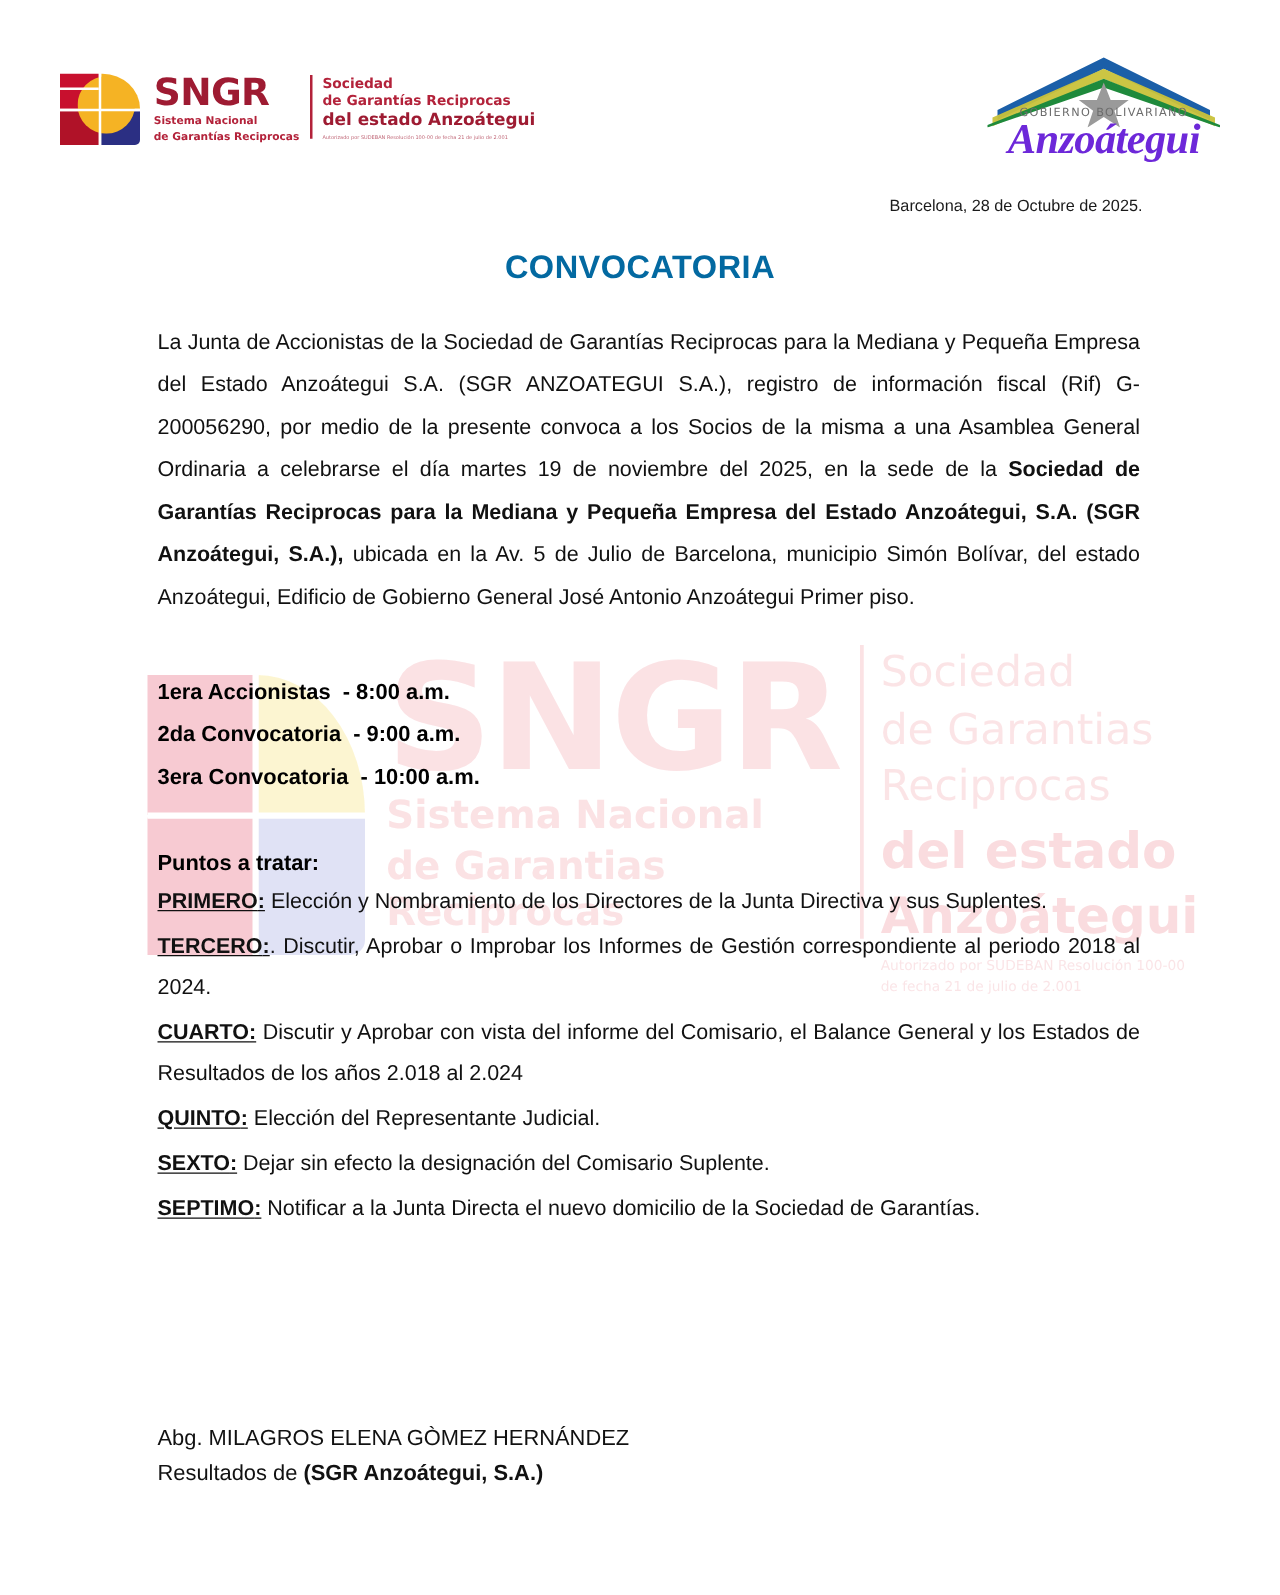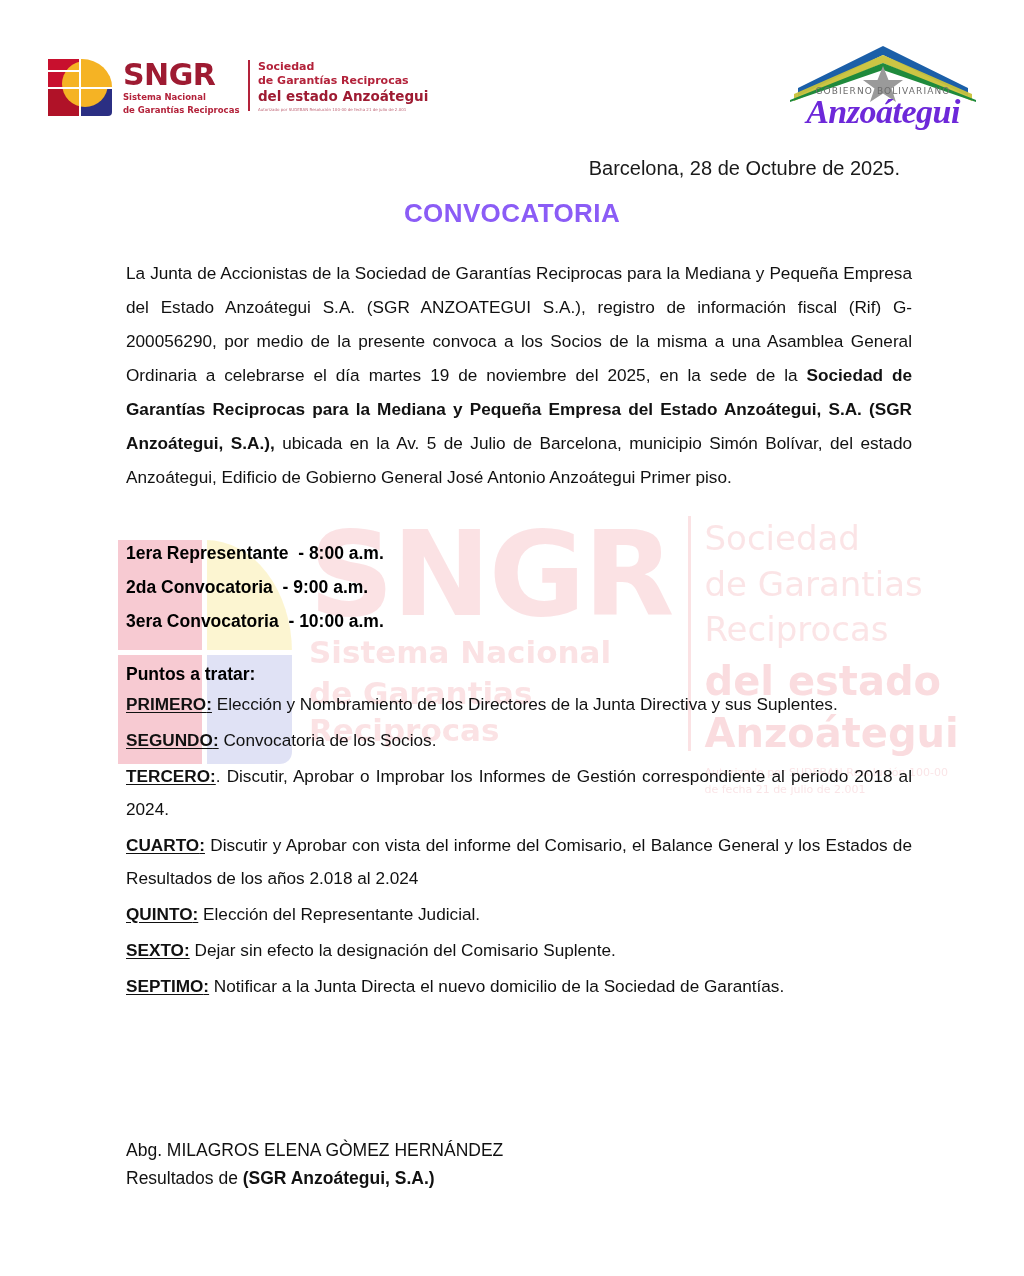--- a/index.html
+++ b/index.html
@@ -164,34 +164,34 @@
     font-size: 34px;
     letter-spacing: -0.5px;
     color: #6d28d9;
     line-height: 1.05;
   }
 
   
   .doc-date {
     position: absolute;
     top: 157px;
-    right: 124px;
-    font-size: 20px;
+    right: 110px;
+    font-size: 13px;
     color: #1a1a1a;
   }
   .doc-title {
     position: absolute;
     top: 198px;
     left: 0;
     width: 1024px;
     text-align: center;
     font-size: 26px;
     font-weight: bold;
     letter-spacing: 0.4px;
-    color: #8b5cf6;
+    color: #0369a1;
   }
 
   .content {
     position: absolute;
     left: 126px;
     top: 256px;
     width: 786px;
     z-index: 3;
   }
 
@@ -215,21 +215,21 @@
     color: #000000;
   }
   .conv-note {
     margin-top: 30px;
     font-size: 17.5px;
     font-weight: bold;
     color: #000000;
   }
 
   .points-title {
-    margin-top: 26px;
+    margin-top: 42px;
     font-size: 17.5px;
     font-weight: bold;
     color: #000000;
   }
   .point {
     font-size: 17.2px;
     line-height: 33px;
     text-align: justify;
     color: #111111;
     margin-top: 3px;
@@ -404,38 +404,37 @@
   <div class="doc-date">Barcelona, 28 de Octubre de 2025.</div>
 
   <div class="doc-title">CONVOCATORIA</div>
 
   <div class="content">
 
     <p class="para"><span>La Junta de Accionistas de la Sociedad de Garantías Reciprocas para la Mediana y Pequeña Empresa del Estado Anzoátegui S.A. (SGR ANZOATEGUI S.A.), registro de información fiscal (Rif) G-200056290, por medio de la presente convoca a los Socios de la misma a una Asamblea General Ordinaria a celebrarse el día martes 19 de noviembre del 2025, en la sede de la </span><b>Sociedad de Garantías Reciprocas para la Mediana y Pequeña Empresa del Estado Anzoátegui, S.A. (SGR Anzoátegui, S.A.),</b><span> ubicada en la Av. 5 de Julio de Barcelona, municipio Simón Bolívar, del estado Anzoátegui, Edificio de Gobierno General José Antonio Anzoátegui Primer piso.</span></p>
 
     <div class="conv-block">
       <div class="conv-line">
-        <span>1era Representante</span>
+        <span>1era Accionistas</span>
         &nbsp;<span>- 8:00 a.m.</span>
       </div>
       <div class="conv-line">
         <span>2da Convocatoria</span>
         &nbsp;<span>- 9:00 a.m.</span>
       </div>
       <div class="conv-line">
         <span>3era Convocatoria</span>
         &nbsp;<span>- 10:00 a.m.</span>
       </div>
     </div>
 
     <div class="points-title">Puntos a tratar:</div>
 
     <div class="point"><span class="lbl"><span>PRIMERO</span><span>:</span></span><span> Elección y Nombramiento de los Directores de la Junta Directiva y sus Suplentes.</span></div>
 
-    <div class="point"><span class="lbl"><span>SEGUNDO</span><span>:</span></span><span> Convocatoria de los Socios.</span></div>
 
     <div class="point"><span class="lbl"><span>TERCERO</span><span>:</span></span><span>. Discutir, Aprobar o Improbar  los Informes de Gestión correspondiente al periodo 2018 al 2024.</span></div>
 
     <div class="point"><span class="lbl"><span>CUARTO</span><span>:</span></span><span> Discutir y Aprobar con vista del informe del Comisario, el Balance General y los Estados de Resultados de los años 2.018 al 2.024</span></div>
 
     <div class="point"><span class="lbl"><span>QUINTO</span><span>:</span></span><span> Elección del Representante Judicial.</span></div>
 
     <div class="point"><span class="lbl"><span>SEXTO</span><span>:</span></span><span> Dejar sin efecto la designación del Comisario Suplente.</span></div>
 
     <div class="point"><span class="lbl"><span>SEPTIMO</span><span>:</span></span><span> Notificar a la Junta Directa el nuevo domicilio de la Sociedad de Garantías.</span></div>

